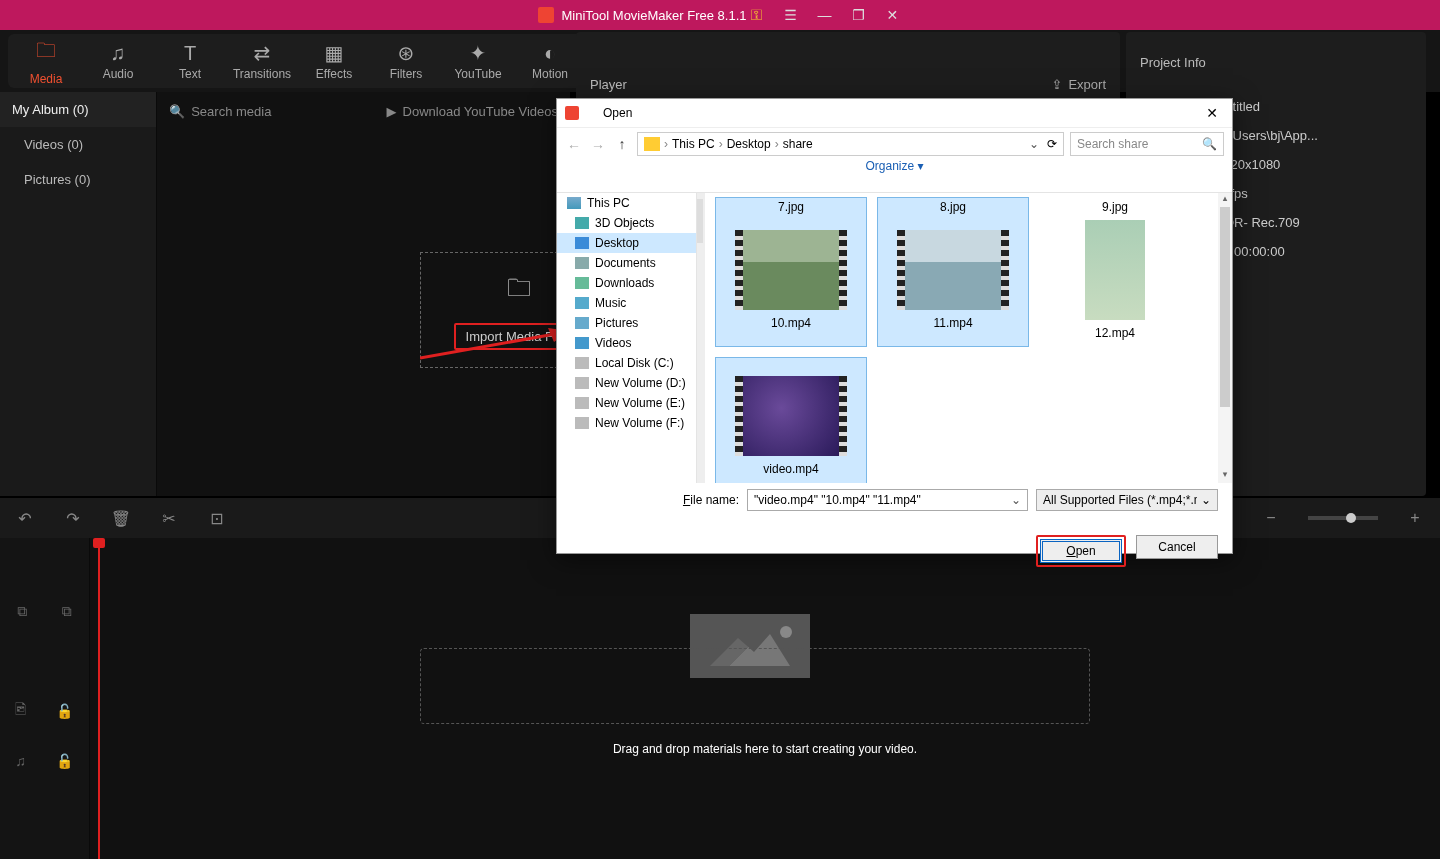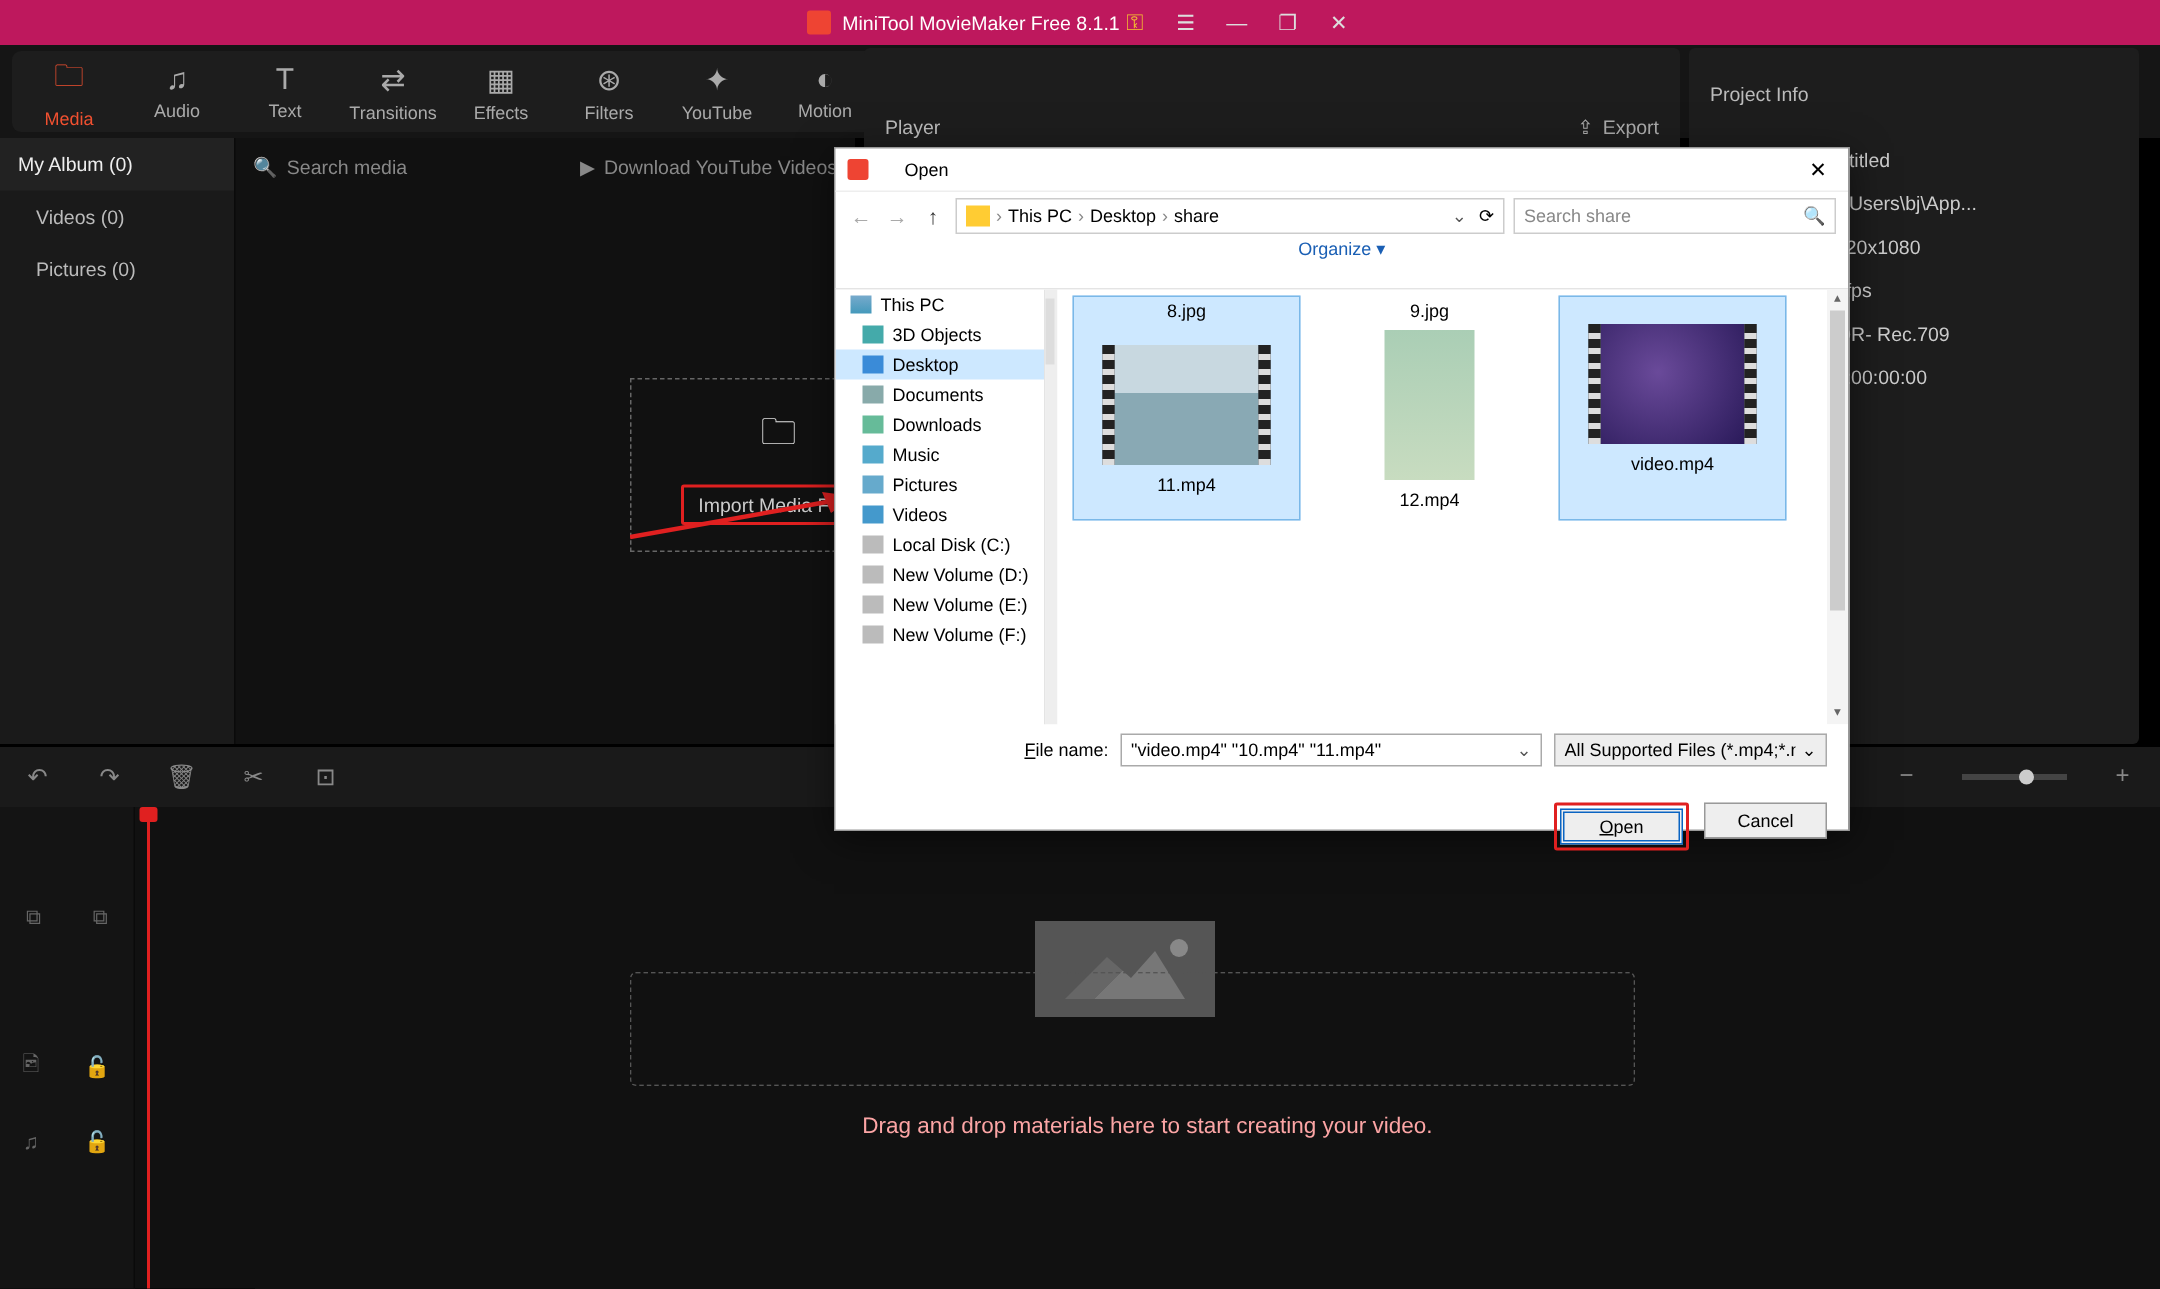--- a/index.html
+++ b/index.html
@@ -61,34 +61,34 @@
 .tracks-left { width: 90px; background: #141414; border-right: 1px solid #0a0a0a; display: flex; flex-direction: column; }
 .track-head { height: 50px; display: flex; align-items: center; justify-content: space-around; color: #666; font-size: 14px; }
 .tracks-left .ruler-space { height: 48px; }
 .tracks-right { flex: 1; position: relative; }
 .playhead { position: absolute; left: 8px; top: 0; bottom: 0; width: 2px; background: #e02020; }
 .playhead::before { content: ''; position: absolute; top: 0; left: -5px; width: 12px; height: 10px; background: #e02020; border-radius: 2px; }
 .dropzone { position: absolute; left: 330px; top: 110px; width: 670px; height: 76px; border: 1px dashed #555; border-radius: 4px; }
 .drop-thumb { position: absolute; left: 600px; top: 76px; width: 120px; height: 64px; background: #555; display: flex; align-items: center; justify-content: center; }
 .drop-thumb::after { content: ''; width: 80px; height: 40px; background: linear-gradient(135deg, #666 50%, #777 50%); clip-path: polygon(0 100%, 35% 30%, 55% 65%, 75% 20%, 100% 100%); }
 .drop-thumb .dot { position: absolute; top: 12px; right: 18px; width: 12px; height: 12px; background: #888; border-radius: 50%; }
-.drop-text { position: absolute; left: 0; right: 0; top: 204px; text-align: center; color: #fca5a5; font-size: 15px; }
+.drop-text { position: absolute; left: 0; right: 0; top: 204px; text-align: center; color: #ffffff; font-size: 12px; }
 
 
 .dialog { position: absolute; left: 556px; top: 98px; width: 677px; height: 456px; background: #fff; color: #000; box-shadow: 0 6px 24px rgba(0,0,0,.5); font-size: 12px; display: flex; flex-direction: column; border: 1px solid #999; }
 .dlg-title { height: 28px; display: flex; align-items: center; padding: 0 8px; gap: 24px; }
 .dlg-title .ico { width: 14px; height: 14px; background: #e43; border-radius: 2px; }
 .dlg-close { margin-left: auto; cursor: pointer; width: 24px; text-align: center; font-size: 14px; }
 .dlg-nav { height: 32px; display: flex; align-items: center; padding: 0 8px; gap: 6px; border-top: 1px solid #eee; }
 .dlg-nav .arrow { color: #aaa; cursor: pointer; width: 18px; text-align: center; font-size: 14px; }
 .dlg-crumb { flex: 1; border: 1px solid #ccc; height: 24px; display: flex; align-items: center; padding: 0 6px; gap: 4px; background: #fff; }
 .dlg-crumb .folder-ico2 { width: 16px; height: 14px; background: #fc3; }
 .dlg-crumb .sep { color: #888; }
 .dlg-crumb .drop { margin-left: auto; color: #555; }
-.dlg-search { width: 215px; border: 1px solid #ccc; height: 24px; display: flex; align-items: center; padding: 0 6px; color: #888; gap: 6px; }
+.dlg-search { width: 154px; border: 1px solid #ccc; height: 24px; display: flex; align-items: center; padding: 0 6px; color: #888; gap: 6px; }
 .dlg-toolbar { height: 34px; display: flex; align-items: center; padding: 0 14px; gap: 20px; border-bottom: 1px solid #e4e4e4; flex-direction: column; }
 .dlg-toolbar .org { color: #1a5fb4; cursor: pointer; }
 .dlg-toolbar .newf { color: #1a5fb4; cursor: pointer; }
 .dlg-toolbar .right-icons { margin-left: auto; display: flex; gap: 14px; align-items: center; color: #555; }
 .help-ico { width: 16px; height: 16px; background: #1a73e8; color: #fff; border-radius: 50%; display: inline-flex; align-items: center; justify-content: center; font-size: 11px; font-weight: bold; }
 
 .dlg-body { flex: 1; display: flex; overflow: hidden; }
 .dlg-tree { width: 140px; border-right: 1px solid #e4e4e4; overflow: hidden; background: #fff; }
 .tree-scroll { width: 8px; background: #eee; }
 .tree-item { padding: 3px 6px 3px 18px; display: flex; align-items: center; gap: 6px; cursor: pointer; white-space: nowrap; }
@@ -398,20 +398,25 @@
         <div class="tree-item lvl1">
           <span class="tree-ico ico-disk"></span>
           <span>New Volume (F:)</span>
         </div>
       </div>
     <div class="tree-scroll"></div>
     <div class="split-handle"></div>
     <div class="dlg-files">
       <div class="files-grid" id="files-grid">
           <div class="file-cell sel">
+            <div class="file-label-top">7.jpg</div>
+            <div class="file-thumb landscape1 vid-frame"></div>
+            <div class="file-label-bot">10.mp4</div>
+          </div>
+          <div class="file-cell sel">
             <div class="file-label-top">8.jpg</div>
             <div class="file-thumb landscape2 vid-frame"></div>
             <div class="file-label-bot">11.mp4</div>
           </div>
           <div class="file-cell">
             <div class="file-label-top">9.jpg</div>
             <div class="file-thumb portrait"></div>
             <div class="file-label-bot">12.mp4</div>
           </div>
           <div class="file-cell sel">

